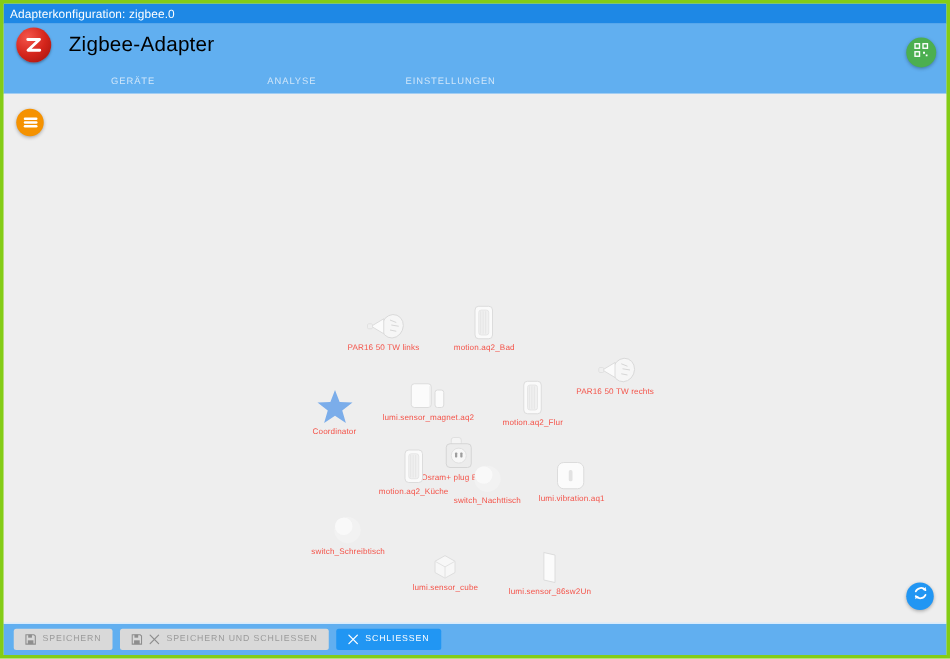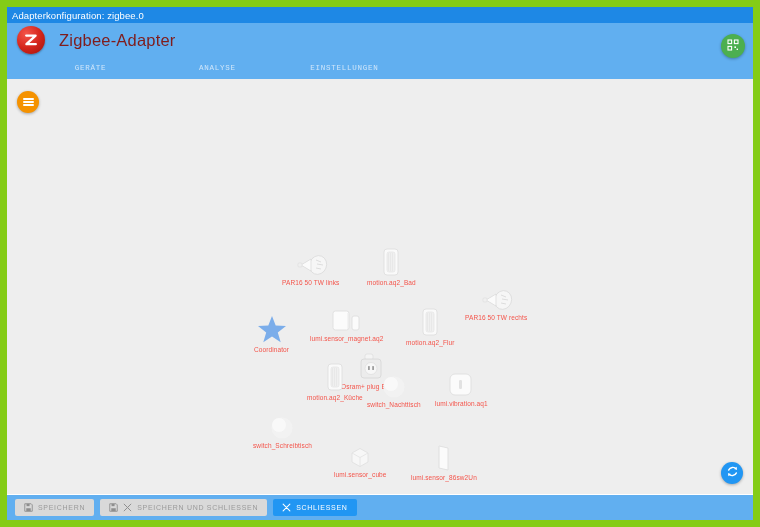--- a/index.html
+++ b/index.html
@@ -7,21 +7,21 @@
     width: 760px; height: 527px;
     font-family: "Liberation Sans", sans-serif;
     background: #ffffff;
     overflow: hidden;
   }
 
   #app {
     position: relative;
     width: 760px; height: 527px;
     background: #ffffff;
-    border: 7px solid #84cc16;
+    border: 3px solid #84cc16;
     display: flex;
     flex-direction: column;
   }
 
   
   .titlebar {
     height: 16px;
     background: #1e88e5;
     color: #ffffff;
     font-size: 9.5px;
@@ -48,32 +48,31 @@
   .logo {
     width: 28px; height: 28px;
     border-radius: 50%;
     background: radial-gradient(circle at 33% 28%, #f4554a 0%, #d4251b 52%, #9d120c 100%);
     box-shadow: 0 1px 2px rgba(0,0,0,.35);
     display: flex; align-items: center; justify-content: center;
     flex: none;
   }
   .logo svg { display:block; }
   .app-title {
-    color: #7f1d1d;
+    color: #000000;
     font-size: 16.5px;
     margin-left: 14px;
     letter-spacing: .2px;
     white-space: nowrap;
   }
 
   .tabs {
     display: flex;
     height: 22px;
-    padding-left: 20px;
-    font-family: Liberation Mono, monospace;
+    padding-left: 40px;
   }
   .tab {
     width: 127px;
     color: #e8f2fc;
     font-size: 7.5px;
     letter-spacing: .75px;
     display: flex;
     align-items: center;
     justify-content: center;
     position: relative;

